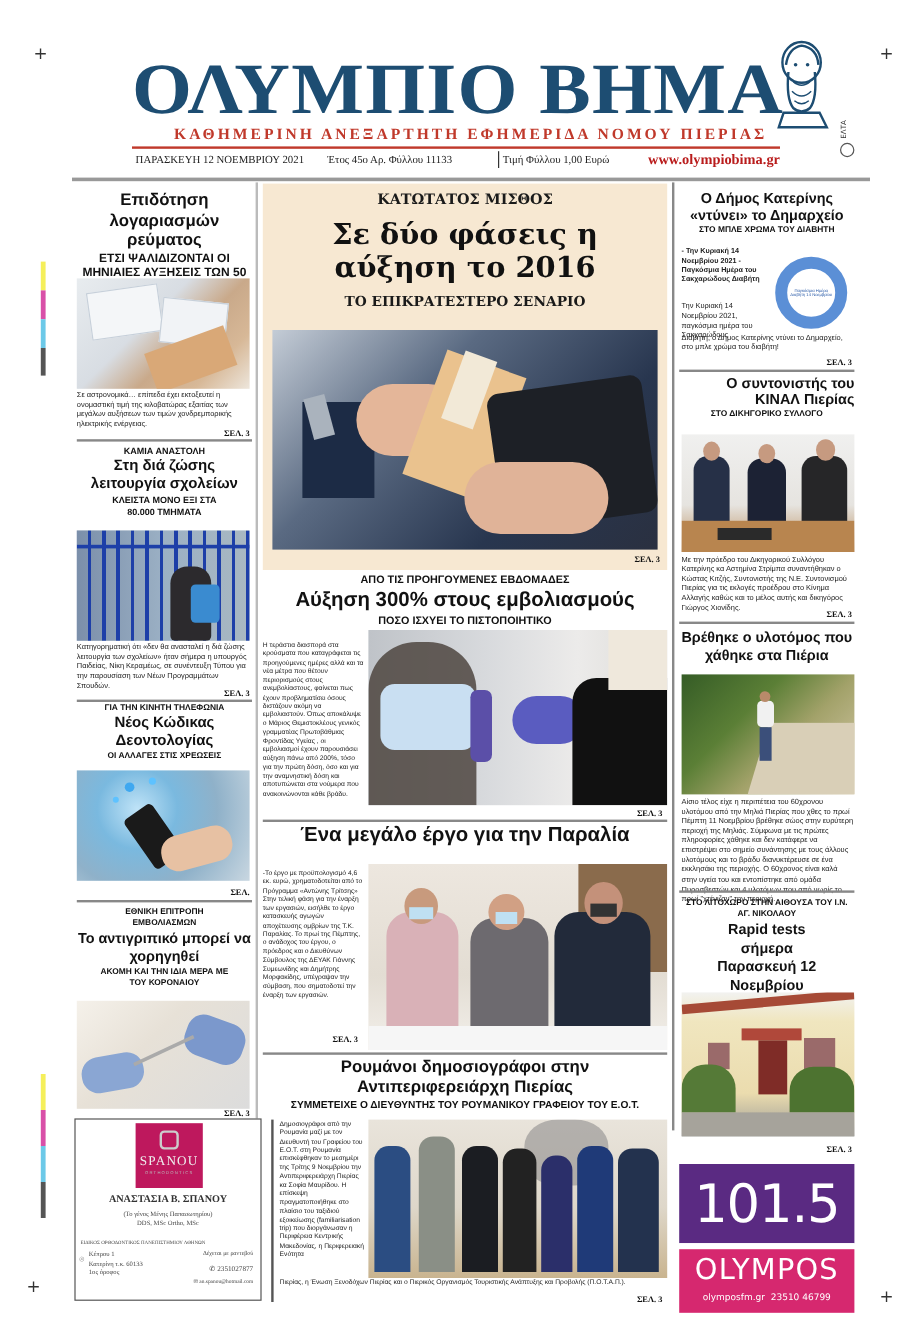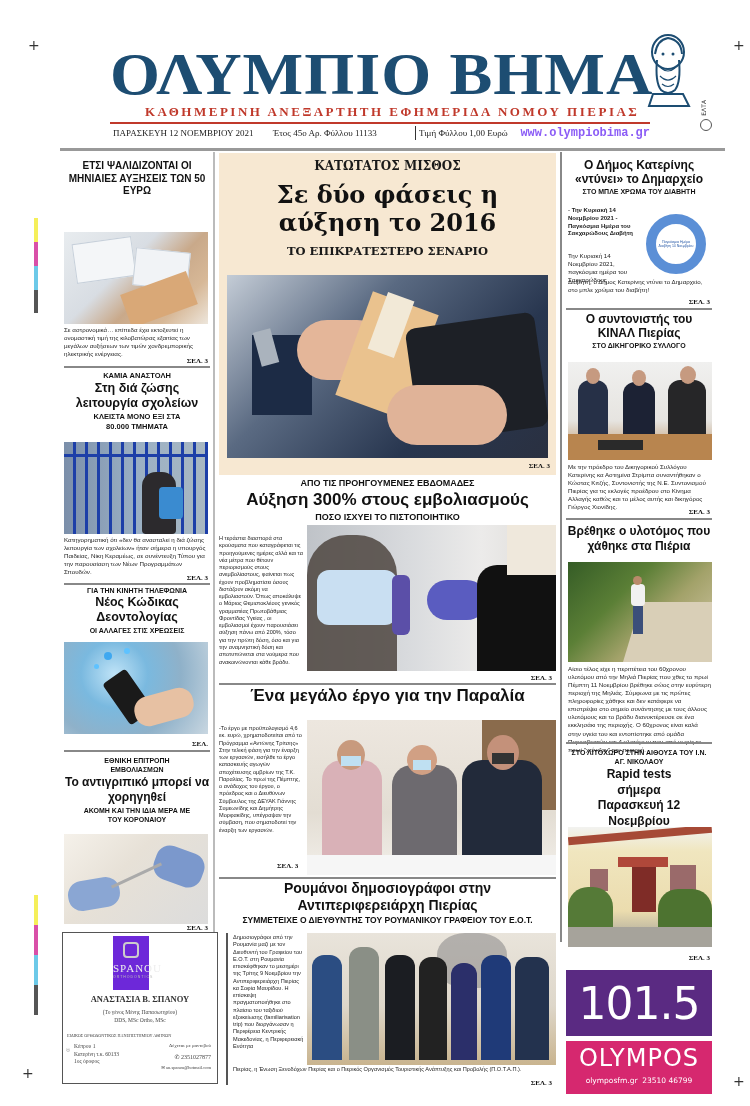--- a/index.html
+++ b/index.html
@@ -3,21 +3,21 @@
 <meta charset="utf-8">
 <style>
   * { box-sizing: border-box; margin: 0; padding: 0; }
   body { width: 750px; height: 1106px; background: #fff; position: relative; overflow: hidden; font-family: "Liberation Sans", sans-serif; color: #111; }
   .crop { position: absolute; font-size: 14px; color: #333; font-family: "DejaVu Sans", sans-serif; line-height: 1; }
   .masthead { position: absolute; left: 105px; top: 40px; width: 600px; height: 100px; }
   .title { position: absolute; left: 5px; top: 0; font-family: "Liberation Serif", serif; font-weight: bold; font-size: 60px; color: #1d4d72; letter-spacing: 1px; transform: scaleX(1.07); transform-origin: left; }
   .subtitle { position: absolute; left: 40px; top: 64px; font-family: "Liberation Serif", serif; font-weight: bold; font-size: 13px; color: #c0392b; letter-spacing: 2.5px; }
   .redline { position: absolute; left: 5px; top: 82px; width: 540px; height: 2px; background: #c0392b; }
   .head-info { position: absolute; top: 88px; font-family: "Liberation Serif", serif; font-size: 9px; color: #222; }
-  .site { position: absolute; right: 55px; top: 86px; font-family: Liberation Mono, monospace; font-weight: bold; font-size: 12px; color: #8b5cf6; }
+  .site { position: absolute; right: 55px; top: 86px; font-family: Liberation Serif, serif; font-weight: bold; font-size: 12px; color: #b91c1c; }
   .bust { position: absolute; left: 538px; top: -8px; width: 50px; height: 80px; }
   .vdiv { position: absolute; left: 310px; top: 86px; width: 1px; height: 14px; background: #333; }
   .grayline { position: absolute; left: 60px; top: 148px; width: 665px; height: 3px; background: #999; }
   .col { position: absolute; }
   .colsep { position: absolute; width: 3px; background: #888; }
   .hline { position: absolute; height: 2px; background: #888; }
   .h-big { font-family: "Liberation Sans", sans-serif; font-weight: bold; text-align: center; color: #111; }
   .h-caps { font-family: "Liberation Sans", sans-serif; font-weight: bold; text-align: center; text-transform: uppercase; color: #111; }
   .body-txt { font-family: "Liberation Sans", sans-serif; font-size: 6.2px; line-height: 1.3; color: #222; }
   .sel { font-family: "Liberation Serif", serif; font-weight: bold; font-size: 7px; text-align: right; color: #111; }
@@ -70,20 +70,21 @@
 </div>
 
 <div class="grayline"></div>
 
 <div class="colsep" style="left:213px;top:152px;height:930px;background:#bbb;width:2px;"></div>
 <div class="colsep" style="left:560px;top:152px;height:790px;background:#888;width:2px;"></div>
 
 <div class="col" style="left:64px;top:152px;width:146px;">
 
   <div style="position:absolute;top:6px;left:0;width:146px;">
+    <div class="h-big" style="font-size:14px;line-height:1.18;">Επιδότηση λογαριασμών ρεύματος</div>
     <div class="h-caps" style="font-size:10px;line-height:1.25;margin-top:2px;">ΕΤΣΙ ΨΑΛΙΔΙΖΟΝΤΑΙ ΟΙ ΜΗΝΙΑΙΕΣ ΑΥΞΗΣΕΙΣ ΤΩΝ 50 ΕΥΡΩ</div>
   </div>
   <div class="img" style="top:80px;left:0;width:144px;height:92px;background:linear-gradient(135deg,#e8ecef 0%,#d8dde3 40%,#c9a98a 60%,#d7b897 80%,#ede6dc 100%);">
     <div style="position:absolute;left:10px;top:8px;width:60px;height:40px;background:#f4f6f8;border:1px solid #c7d0da;transform:rotate(-8deg);"></div>
     <div style="position:absolute;left:70px;top:18px;width:55px;height:38px;background:#f1f3f6;border:1px solid #c7d0da;transform:rotate(6deg);"></div>
     <div style="position:absolute;left:60px;top:50px;width:70px;height:35px;background:#d9a877;transform:rotate(-20deg);"></div>
   </div>
   <div class="body-txt" style="position:absolute;top:174px;left:0;width:146px;">Σε αστρονομικά… επίπεδα έχει εκτοξευτεί η ονομαστική τιμή της κιλοβατώρας εξαιτίας των μεγάλων αυξήσεων των τιμών χονδρεμπορικής ηλεκτρικής ενέργειας.</div>
   <div class="sel" style="position:absolute;top:205px;right:2px;">ΣΕΛ. 3</div>
   <div class="hline" style="top:214px;left:0;width:146px;"></div>
@@ -124,21 +125,21 @@
     <div class="h-caps" style="font-size:7px;line-height:1.3;margin-top:1px;width:120px;margin-left:13px;">ΑΚΟΜΗ ΚΑΙ ΤΗΝ ΙΔΙΑ ΜΕΡΑ ΜΕ ΤΟΥ ΚΟΡΟΝΑΙΟΥ</div>
   </div>
   <div class="img" style="top:682px;left:0;width:144px;height:90px;background:linear-gradient(135deg,#f5f1ea 0%,#e7e1d7 40%,#dcdcdc 100%);">
     <div style="position:absolute;left:4px;top:45px;width:52px;height:30px;background:#8aa6d3;border-radius:14px;transform:rotate(-10deg);"></div>
     <div style="position:absolute;left:90px;top:15px;width:50px;height:35px;background:#7b98cc;border-radius:14px;transform:rotate(20deg);"></div>
     <div style="position:absolute;left:45px;top:40px;width:55px;height:3px;background:#aaa;transform:rotate(-25deg);"></div>
   </div>
   <div class="sel" style="position:absolute;top:772px;right:2px;">ΣΕΛ. 3</div>
 
   <div style="position:absolute;top:780px;left:-2px;width:156px;height:152px;border:1px solid #555;background:#fff;">
-    <div style="position:absolute;left:50px;top:3px;width:36px;height:54px;background:#6d28d9;text-align:center;">
+    <div style="position:absolute;left:50px;top:3px;width:56px;height:54px;background:#be185d;text-align:center;">
       <div style="margin:6px auto 0;width:16px;height:16px;border:2px solid #ccc;border-radius:4px;"></div>
       <div style="color:#eee;font-family:'Liberation Serif',serif;font-size:11px;letter-spacing:1px;margin-top:4px;">SPANOU</div>
       <div style="color:#bbb;font-size:3.5px;letter-spacing:1px;margin-top:1px;">ORTHODONTICS</div>
     </div>
     <div style="position:absolute;top:61px;left:0;width:154px;text-align:center;font-family:'Liberation Serif',serif;font-size:8.5px;font-weight:bold;color:#333;">ΑΝΑΣΤΑΣΙΑ Β. ΣΠΑΝΟΥ</div>
     <div style="position:absolute;top:76px;left:0;width:154px;text-align:center;font-family:'Liberation Serif',serif;font-size:5.5px;color:#444;">(Το γένος Μένης Παπασωτηρίου)</div>
     <div style="position:absolute;top:84px;left:0;width:154px;text-align:center;font-family:'Liberation Serif',serif;font-size:5.5px;color:#444;">DDS, MSc Ortho, MSc</div>
     <div style="position:absolute;top:100px;left:4px;width:150px;font-family:'Liberation Serif',serif;font-size:4.2px;color:#444;">ΕΙΔΙΚΟΣ ΟΡΘΟΔΟΝΤΙΚΟΣ ΠΑΝΕΠΙΣΤΗΜΙΟΥ ΑΘΗΝΩΝ</div>
     <div style="position:absolute;left:3px;top:113px;font-size:7px;color:#666;">⌾</div>
     <div style="position:absolute;left:11px;top:110px;font-family:'Liberation Serif',serif;font-size:5.5px;color:#444;line-height:1.4;">
@@ -236,21 +237,21 @@
   <div style="position:absolute;top:55px;left:2px;width:70px;font-family:'Liberation Sans',sans-serif;font-weight:bold;font-size:6px;line-height:1.3;color:#222;">- Την Κυριακή 14 Νοεμβρίου 2021 - Παγκόσμια Ημέρα του Σακχαρώδους Διαβήτη</div>
   <div class="body-txt" style="position:absolute;top:100px;left:2px;width:70px;">Την Κυριακή 14 Νοεμβρίου 2021, παγκόσμια ημέρα του Σακχαρώδους</div>
   <div style="position:absolute;top:62px;left:80px;width:60px;height:60px;border-radius:50%;border:10px solid #5b8fd6;display:flex;align-items:center;justify-content:center;">
     <div style="font-size:3.5px;text-align:center;color:#2a5ba8;line-height:1.2;">Παγκόσμια Ημέρα Διαβήτη 14 Νοεμβρίου</div>
   </div>
   <div class="body-txt" style="position:absolute;top:126px;left:2px;width:144px;">Διαβήτη, ο Δήμος Κατερίνης ντύνει το Δημαρχείο, στο μπλε χρώμα του διαβήτη!</div>
   <div class="sel" style="position:absolute;top:146px;right:2px;">ΣΕΛ. 3</div>
   <div class="hline" style="top:156px;left:0;width:146px;"></div>
 
   <div style="position:absolute;top:160px;left:0;width:146px;">
-    <div class="h-big" style="font-size:12px;line-height:1.2;">Ο συντονιστής του ΚΙΝΑΛ Πιερίας</div>
+    <div class="h-big" style="font-size:12px;line-height:1.2;text-align:right;">Ο συντονιστής του ΚΙΝΑΛ Πιερίας</div>
     <div class="h-caps" style="font-size:7px;margin-top:1px;">ΣΤΟ ΔΙΚΗΓΟΡΙΚΟ ΣΥΛΛΟΓΟ</div>
   </div>
   <div class="img" style="top:210px;left:2px;width:144px;height:98px;background:linear-gradient(180deg,#f0f0ef 0%,#e6e4e0 60%,#b88b5a 100%);">
     <div style="position:absolute;left:10px;top:18px;width:30px;height:55px;background:#263047;border-radius:12px 12px 0 0;"></div>
     <div style="position:absolute;left:18px;top:6px;width:14px;height:16px;background:#c69a80;border-radius:50%;"></div>
     <div style="position:absolute;left:55px;top:20px;width:32px;height:55px;background:#1c2234;border-radius:12px 12px 0 0;"></div>
     <div style="position:absolute;left:64px;top:8px;width:14px;height:16px;background:#c69a80;border-radius:50%;"></div>
     <div style="position:absolute;left:100px;top:18px;width:38px;height:60px;background:#262628;border-radius:12px 12px 0 0;"></div>
     <div style="position:absolute;left:112px;top:4px;width:16px;height:18px;background:#c69a80;border-radius:50%;"></div>
     <div style="position:absolute;left:0;top:72px;width:144px;height:26px;background:#b8854f;"></div>

